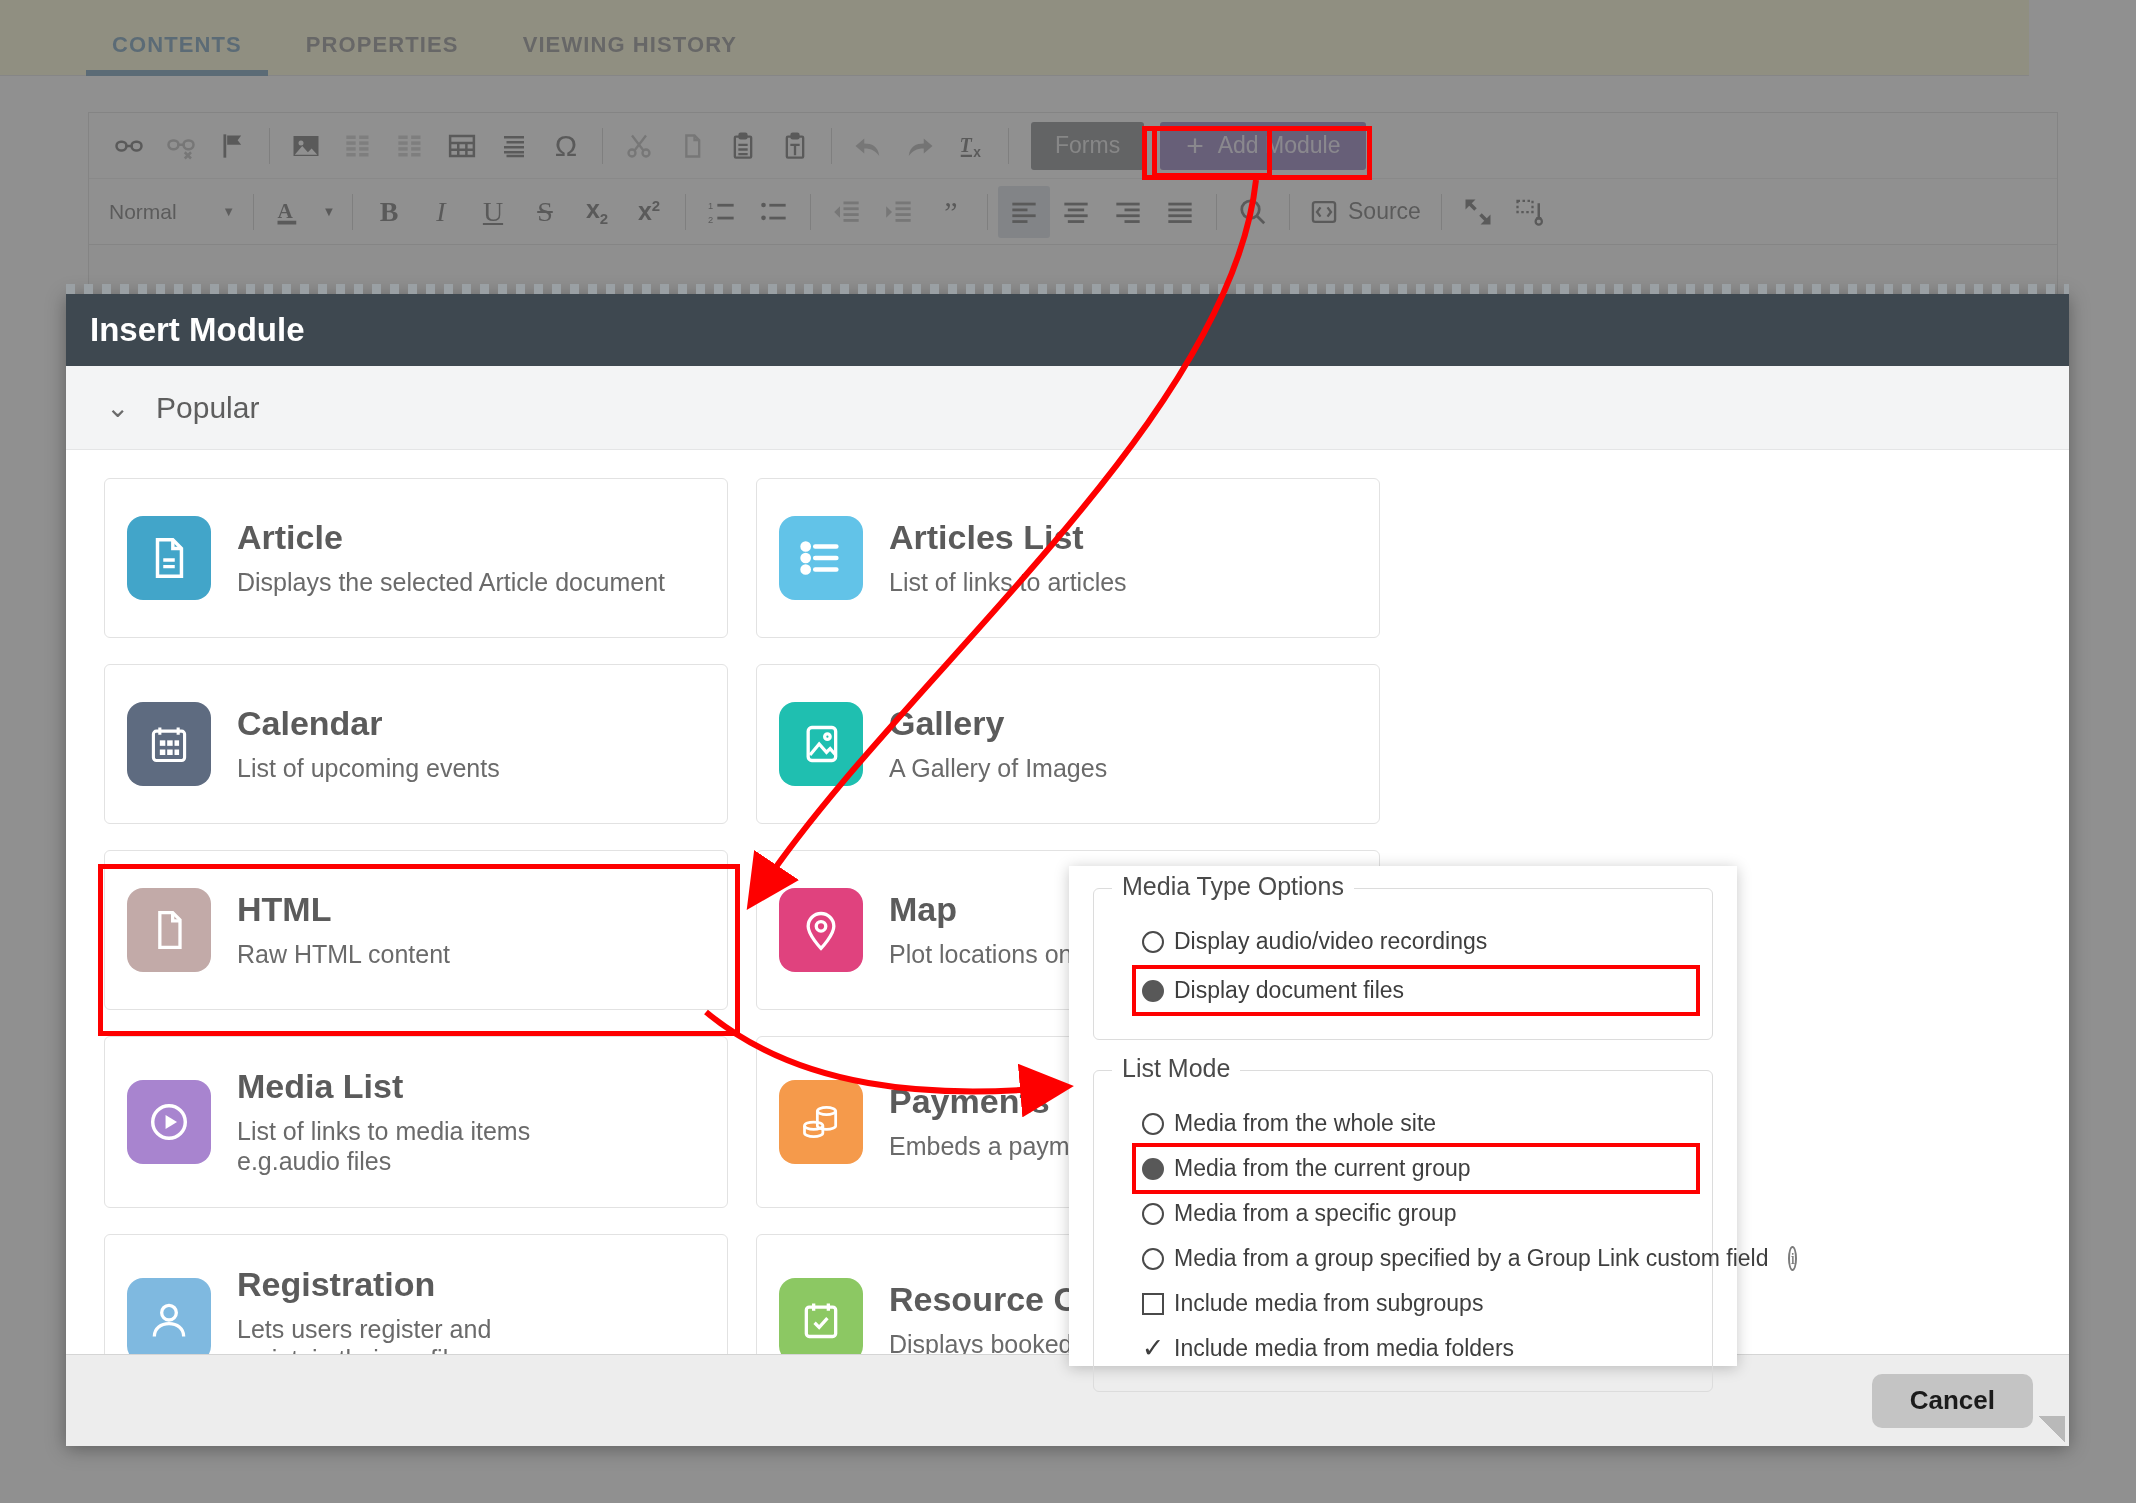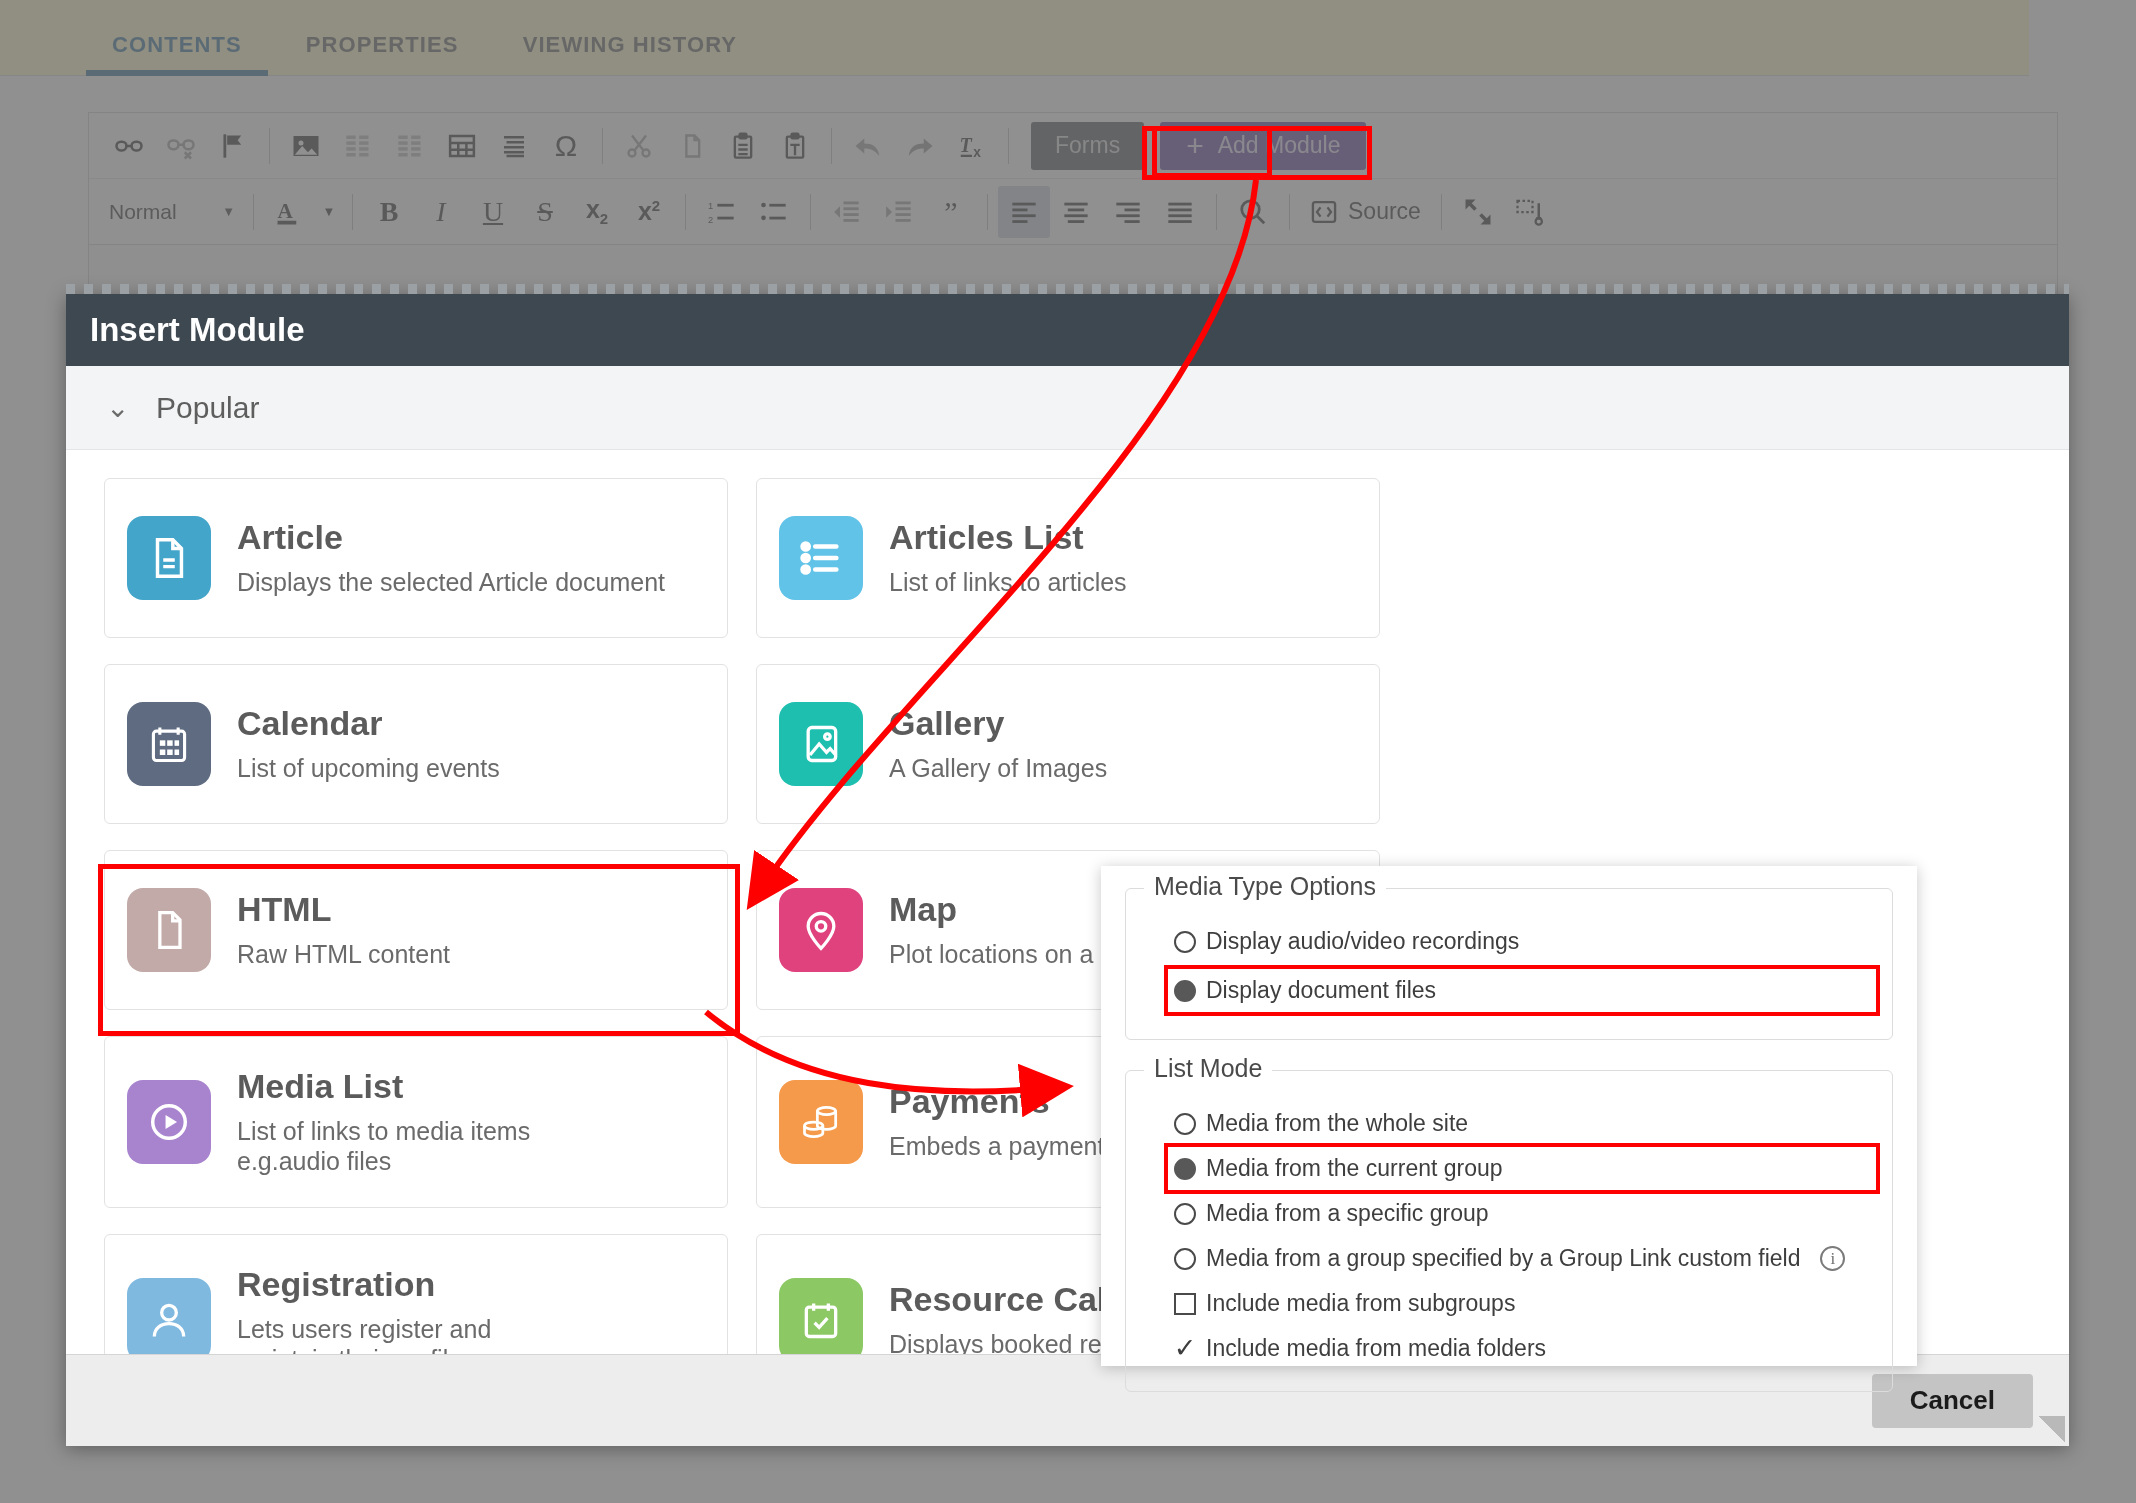--- a/index.html
+++ b/index.html
@@ -119,39 +119,38 @@
   .card-desc { font-size:25px; color:#6a6a6a; line-height:1.2; max-width:470px; }
 
   .dlg-foot {
     height:92px; background:#ededed; border-top:1px solid #d5d5d5;
     display:flex; align-items:center; justify-content:flex-end; padding-right:36px;
     position:relative;
   }
   .cancel-btn {
     height:54px; padding:0 38px; display:flex; align-items:center;
     background:#c4c4c4; color:#1b1b1b; font-size:26px; font-weight:700;
-    border-radius:4px;
+    border-radius:10px;
   }
   .resize-grip {
     position:absolute; right:4px; bottom:4px; width:26px; height:26px;
     background:linear-gradient(225deg,#b9b9b9 0 50%,transparent 50%);
   }
 
   
   .anno { position:absolute; z-index:90; pointer-events:none; }
   .redbox { border:5px solid #fe0000; }
   #arrow-layer { position:absolute; inset:0; z-index:88; pointer-events:none; }
 
   
   #opts-popup {
-    position:absolute; left:1069px; top:866px; width:816px; height:500px;
+    position:absolute; left:1069px; top:866px; width:668px; height:500px;
     background:#ffffff; z-index:80;
     box-shadow:0 2px 14px rgba(0,0,0,0.22);
     padding:22px 24px;
-    margin-left:32px;
   }
   .fieldset {
     border:1px solid #dcdcdc; border-radius:6px; position:relative;
     padding:30px 26px 26px 26px; margin-bottom:30px;
   }
   .fs-legend {
     position:absolute; top:-17px; left:18px; background:#ffffff;
     padding:0 10px; font-size:25px; color:#4a4a4a;
   }
   .opt-row { display:flex; align-items:center; gap:10px; height:45px; padding-left:22px; }

